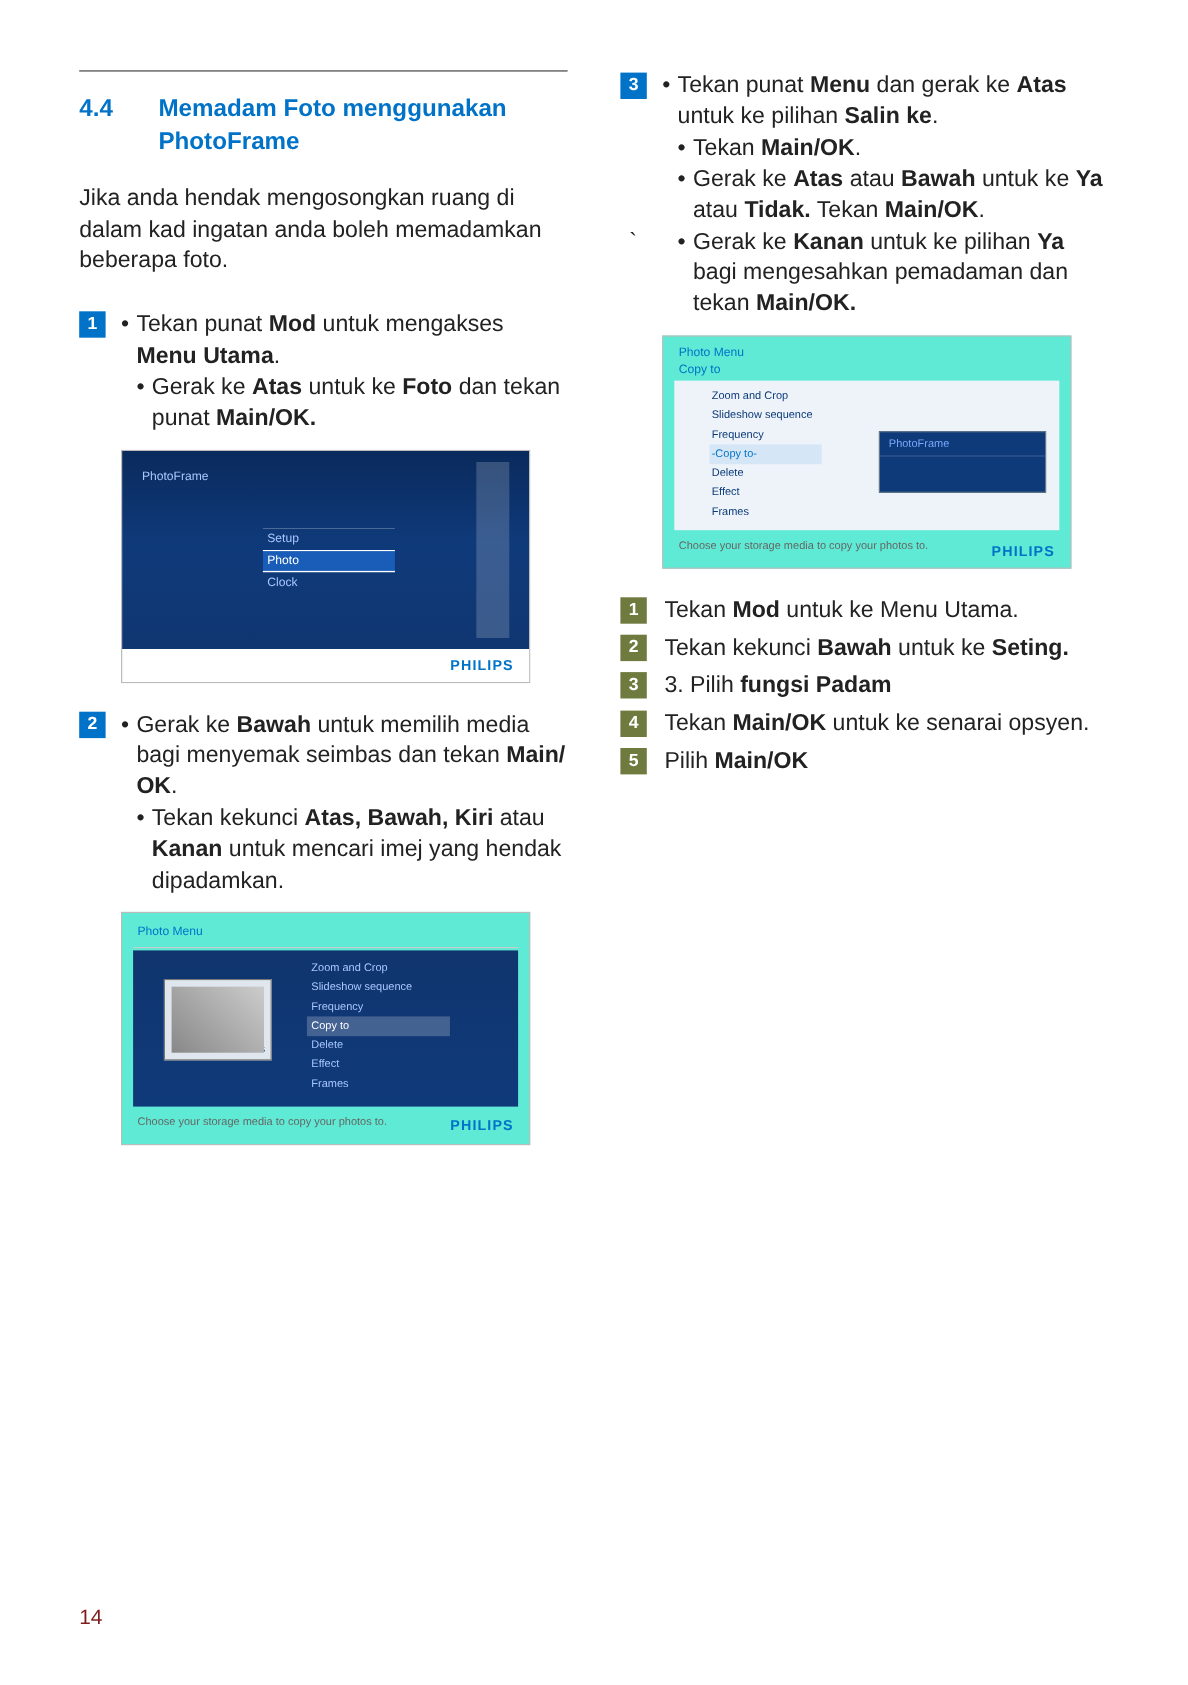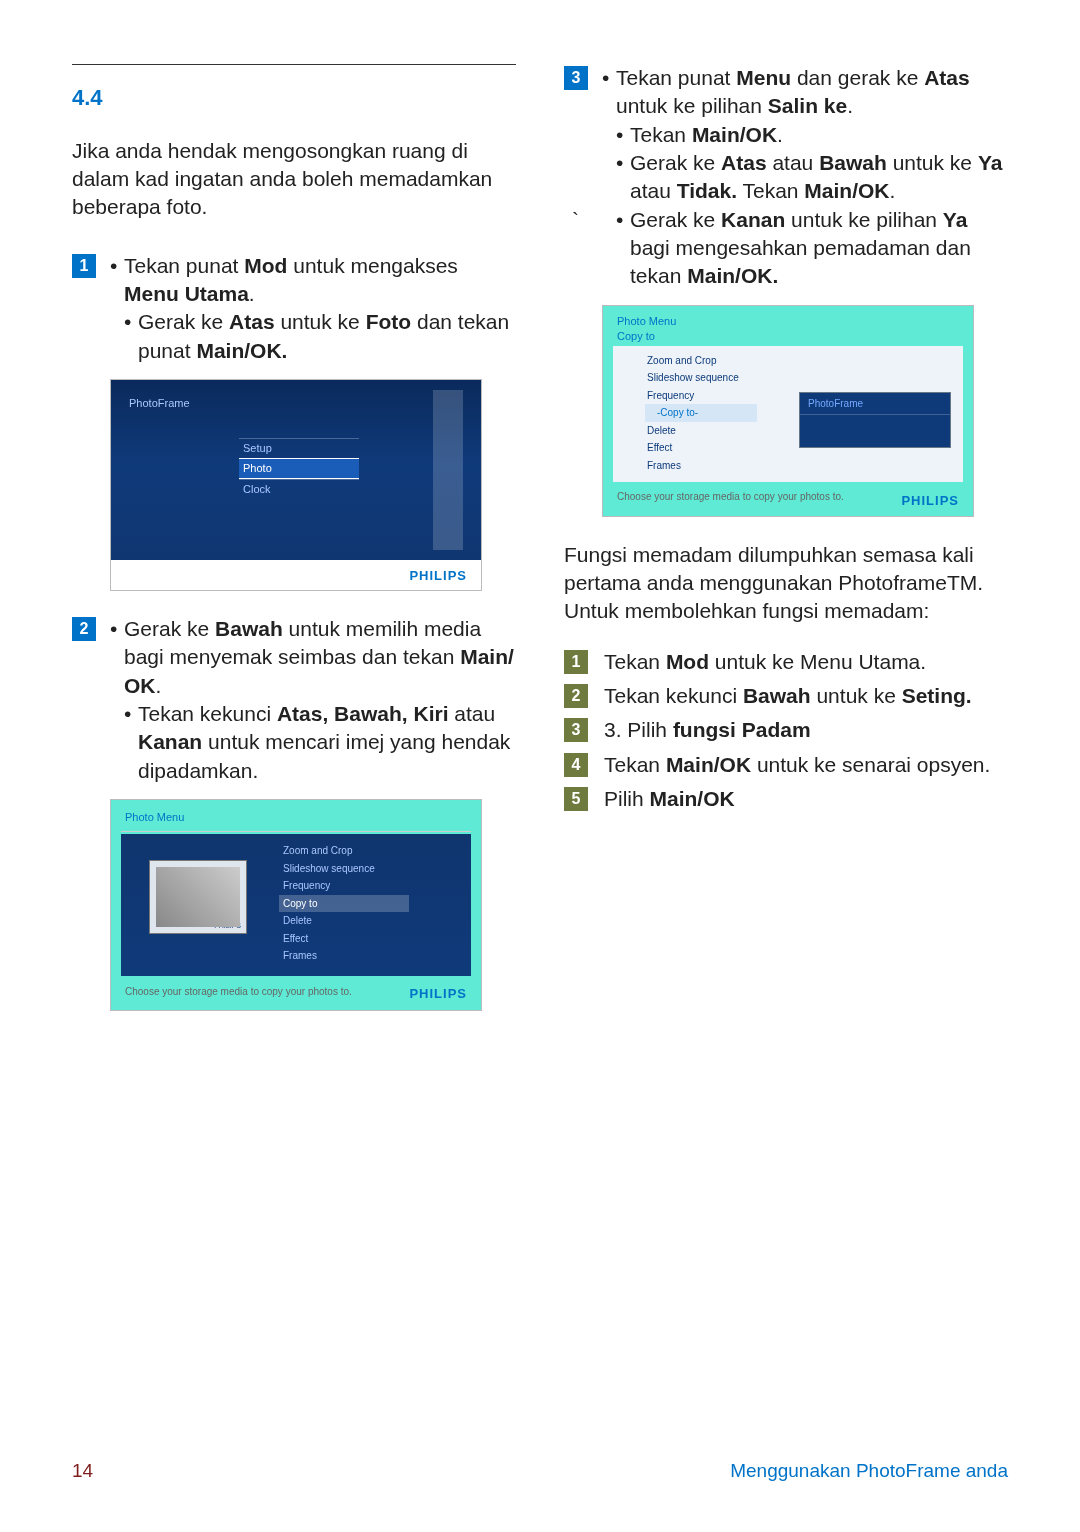--- a/index.html
+++ b/index.html
@@ -31,21 +31,21 @@
   b{font-weight:700;}
   .note{margin:26px 0 26px 48px;}
   .para{margin-bottom:22px;}
   .enable{margin-bottom:6px;}
   .enable .step-body{padding-left:16px;}
 
   
   .mock{border:1px solid #bbb;background:#5eead4;margin:14px 0 24px 38px;}
   .mockA{width:370px;height:210px;position:relative;background:linear-gradient(#0a2a5c,#0f3a7a 40%,#10356e);}
   .mA-label{position:absolute;top:16px;left:18px;color:#a9c7ff;font-size:11px;}
-  .mA-menu{position:absolute;top:58px;left:128px;width:120px;font-size:11px;color:#a9c7ff;}
+  .mA-menu{position:absolute;top:70px;left:128px;width:120px;font-size:11px;color:#a9c7ff;}
   .mA-menu div{padding:2px 4px;border-top:1px solid rgba(255,255,255,.25);}
   .mA-menu .sel{background:#1a5db8;color:#fff;border-top-color:#fff;border-bottom:1px solid #fff;}
   .mA-right{position:absolute;top:10px;right:18px;width:30px;height:160px;background:rgba(255,255,255,.18);}
   .mA-foot{position:absolute;bottom:0;left:0;right:0;height:30px;background:#fff;}
   .brand{position:absolute;right:14px;bottom:6px;color:#0073c8;font-weight:700;font-size:13px;letter-spacing:1px;}
 
   .mockB{width:370px;height:210px;position:relative;}
   .mB-title{font-size:11px;color:#0073c8;padding:10px 0 6px 14px;}
   .mB-bar{height:1px;background:#ccc;margin:0 10px;}
   .mB-body{position:absolute;top:34px;left:10px;right:10px;bottom:34px;background:linear-gradient(#10356e,#0f3a7a);}
@@ -57,21 +57,21 @@
   .mB-menu .sel{background:rgba(255,255,255,.22);color:#fff;}
   .mB-hint{position:absolute;left:14px;bottom:12px;font-size:10px;color:#666;}
   .mockB .brand{bottom:8px;}
 
   .mockC{width:370px;height:210px;position:relative;}
   .mC-t1{font-size:11px;color:#0073c8;padding:8px 0 0 14px;}
   .mC-t2{font-size:11px;color:#0073c8;padding:0 0 4px 14px;}
   .mC-body{position:absolute;top:40px;left:10px;right:10px;bottom:34px;background:#eef3f9;}
   .mC-menu{position:absolute;top:6px;left:34px;font-size:10px;color:#0b3a7a;}
   .mC-menu div{padding:2px 0;}
-  .mC-menu .sel{color:#0073c8;background:#d5e6f7;padding-left:12px;margin-left:-2px;width:100px;}
+  .mC-menu .sel{color:#0073c8;background:#d5e6f7;padding-left:2px;margin-left:-2px;width:100px;}
   .mC-pop{position:absolute;top:46px;left:186px;width:150px;height:54px;background:#0f3a7a;border:1px solid #678;}
   .mC-pop span{display:block;color:#75a8ff;font-size:10px;padding:4px 8px;border-bottom:1px solid rgba(255,255,255,.2);}
   .mockC .mB-hint{bottom:12px;}
 
   .footer{
     position:absolute;left:72px;right:72px;bottom:48px;
     display:flex;justify-content:space-between;align-items:baseline;
     font-size:19px;
   }
   .footer .pg{color:#7f1d1d;}
@@ -79,20 +79,21 @@
 </style>
 </head>
 <body>
 
 <div class="page">
 
   <div class="col">
     <div class="rule"></div>
     <div class="sec-head">
       <span class="sec-num">4.4</span>
+      <span>Memadam Foto menggunakan PhotoFrame</span>
     </div>
 
     <div class="intro">Jika anda hendak mengosongkan ruang di dalam kad ingatan anda boleh memadamkan beberapa foto.</div>
 
     <div class="step">
       <div class="badge">1</div>
       <div class="step-body">
         <div class="bull">
             <span class="dot">•</span>
             <span class="txt">
@@ -208,21 +209,20 @@
         </div>
         <div class="mC-pop">
           <span>PhotoFrame</span>
         </div>
       </div>
       <div class="mB-hint">Choose your storage media to copy your photos to.</div>
       <div class="brand">PHILIPS</div>
     </div>
 
 
-    <div class="para">Fungsi memadam dilumpuhkan semasa kali pertama anda menggunakan  PhotoframeTM. Untuk membolehkan fungsi memadam:</div>
 
     <div class="step enable">
       <div class="badge badge-olive">1</div>
       <div class="step-body"><span>Tekan </span><b>Mod</b><span> untuk ke Menu Utama.</span></div>
     </div>
     <div class="step enable">
       <div class="badge badge-olive">2</div>
       <div class="step-body"><span>Tekan kekunci </span><b>Bawah</b><span> untuk ke </span><b>Seting.</b></div>
     </div>
     <div class="step enable">
@@ -236,14 +236,13 @@
     <div class="step enable">
       <div class="badge badge-olive">5</div>
       <div class="step-body"><span>Pilih </span><b>Main/OK</b></div>
     </div>
 
   </div>
 </div>
 
 <div class="footer">
   <span class="pg">14</span>
-  <span class="sect">Menggunakan PhotoFrame anda</span>
 </div>
 
 </body></html>

